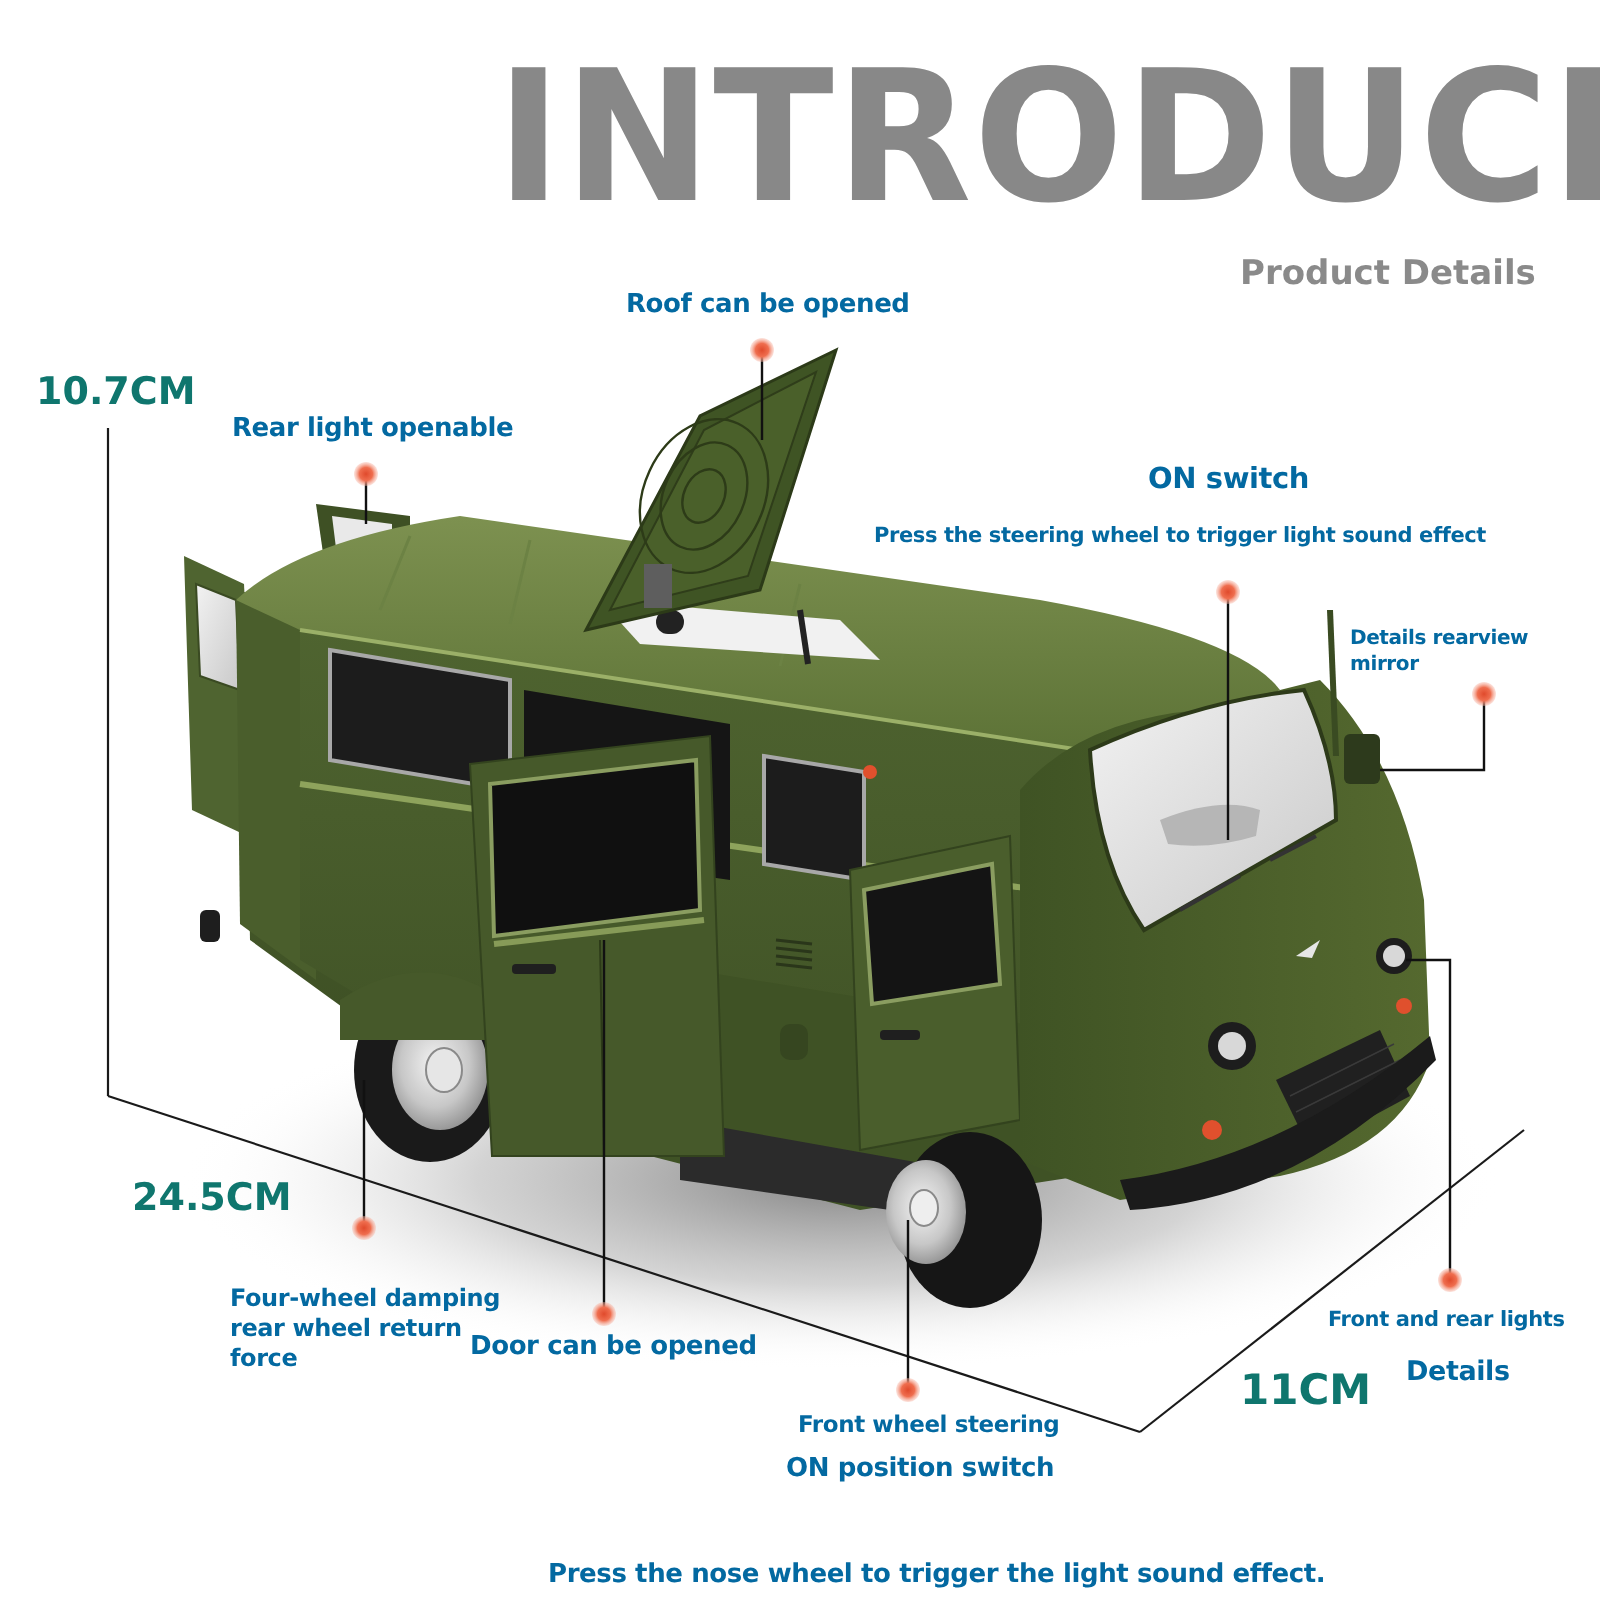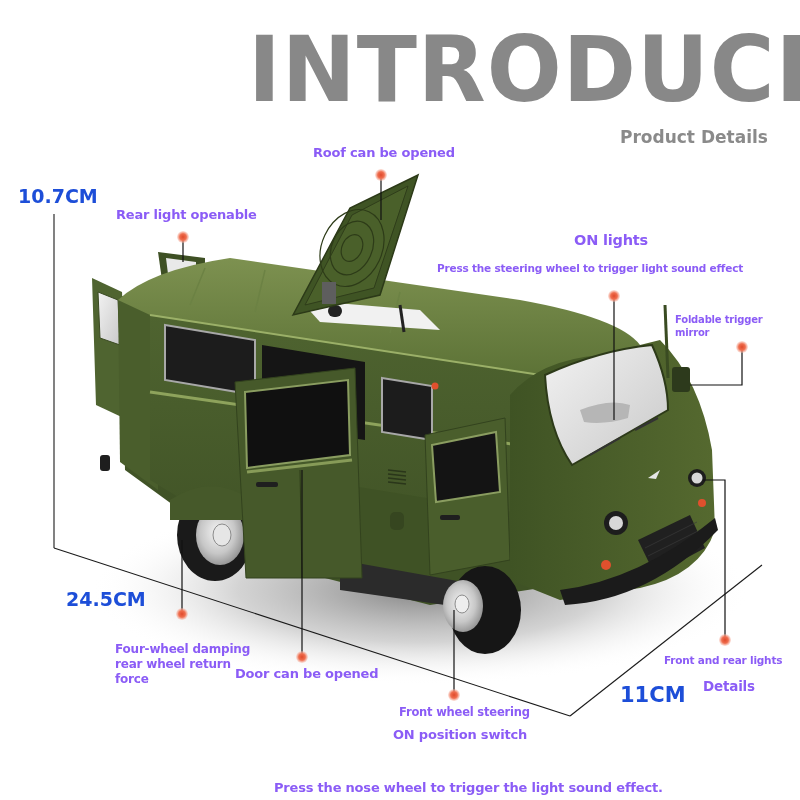--- a/index.html
+++ b/index.html
@@ -10,23 +10,23 @@
     left: 248px; top: 22px;
     font-family: "DejaVu Sans", sans-serif; font-weight: bold;
     font-size: 91px; line-height: 96px; letter-spacing: 1px;
     color: #888888; transform: scaleX(0.97); transform-origin: left top;
   }
   .subtitle {
     left: 620px; top: 127px; font-size: 17px; font-weight: bold; color: #8a8a8a;
     font-family: "DejaVu Sans", sans-serif;
   }
   .dim {
-    font-family: "DejaVu Sans", sans-serif; font-weight: bold; color: #1d4ed8;
+    font-family: "DejaVu Sans", sans-serif; font-weight: bold; color: #0f766e;
   }
-  .lbl { font-weight: bold; font-family: "DejaVu Sans", sans-serif; color: #8b5cf6; letter-spacing: -0.2px; }
+  .lbl { font-weight: bold; font-family: "DejaVu Sans", sans-serif; color: #0369a1; letter-spacing: -0.2px; }
   .lbl-13 { font-size: 13px; }
   .lbl-11 { font-size: 10.5px; }
   .lbl-10 { font-size: 10px; line-height: 13px; }
   svg.scene { position: absolute; left: 0; top: 0; }
 </style>
 </head>
 <body>
 
 <div class="abs title">INTRODUCE</div>
 <div class="abs subtitle">Product Details</div>
@@ -208,25 +208,25 @@
   </g>
 </svg>
 
 <div class="abs dim" style="left:18px; top:185px; font-size:19px;">10.7CM</div>
 <div class="abs dim" style="left:66px; top:588px; font-size:19px;">24.5CM</div>
 <div class="abs dim" style="left:620px; top:683px; font-size:21px;">11CM</div>
 
 <div class="abs lbl lbl-13" style="left:313px; top:145px;">Roof can be opened</div>
 <div class="abs lbl lbl-13" style="left:116px; top:207px;">Rear light openable</div>
 
-<div class="abs lbl" style="left:574px; top:232px; font-size:14.5px;">ON lights</div>
+<div class="abs lbl" style="left:574px; top:232px; font-size:14.5px;">ON switch</div>
 <div class="abs lbl lbl-11" style="left:437px; top:262px;">Press the steering wheel to trigger light sound effect</div>
 
 <div class="abs lbl lbl-10" style="left:675px; top:313px;">
-  <div>Foldable trigger</div>
+  <div>Details rearview</div>
   <div>mirror</div>
 </div>
 
 <div class="abs lbl" style="left:115px; top:622px; font-size:12px; line-height:15px;margin-top:20px;">
   <div>Four-wheel damping</div>
   <div>rear wheel return</div>
   <div>force</div>
 </div>
 
 <div class="abs lbl lbl-13" style="left:235px; top:666px;">Door can be opened</div>

